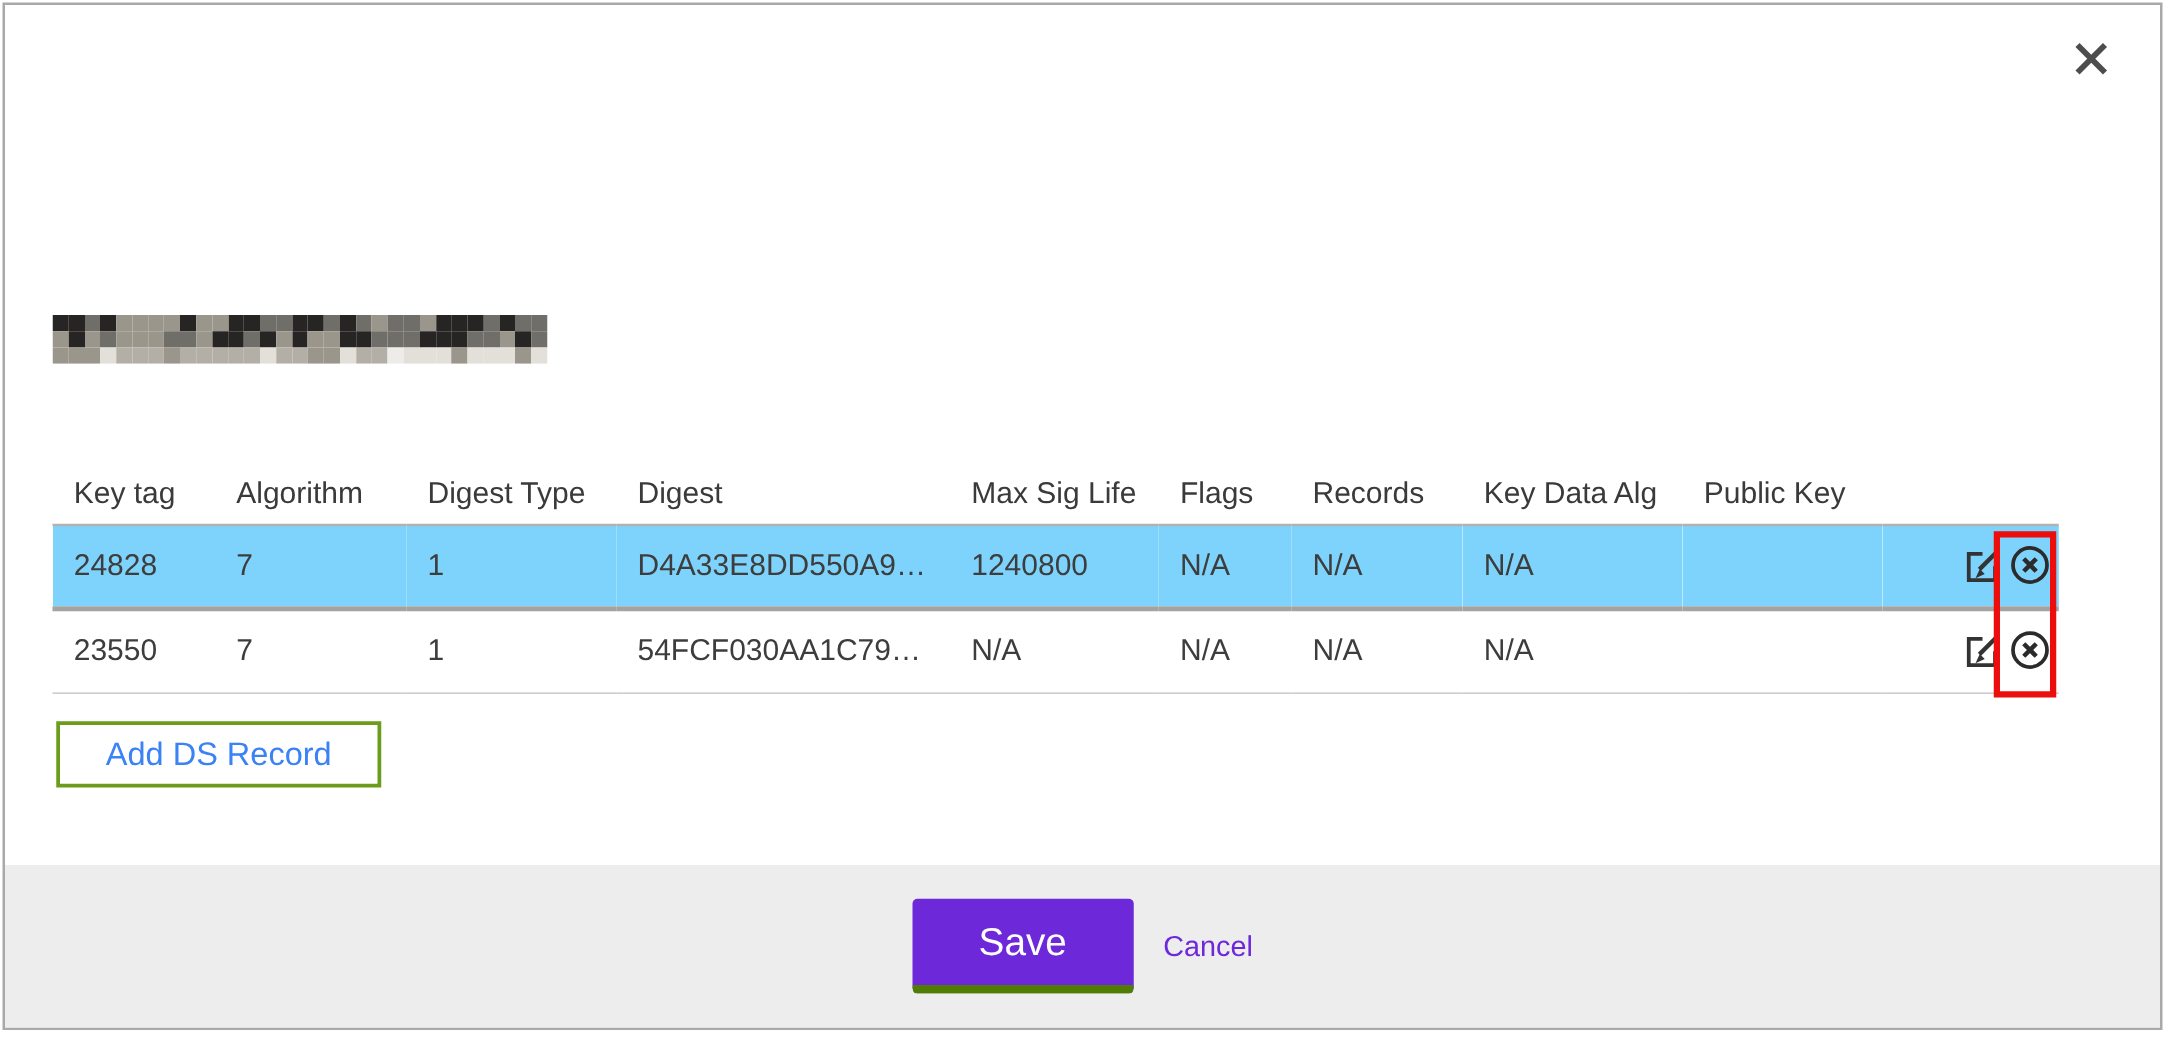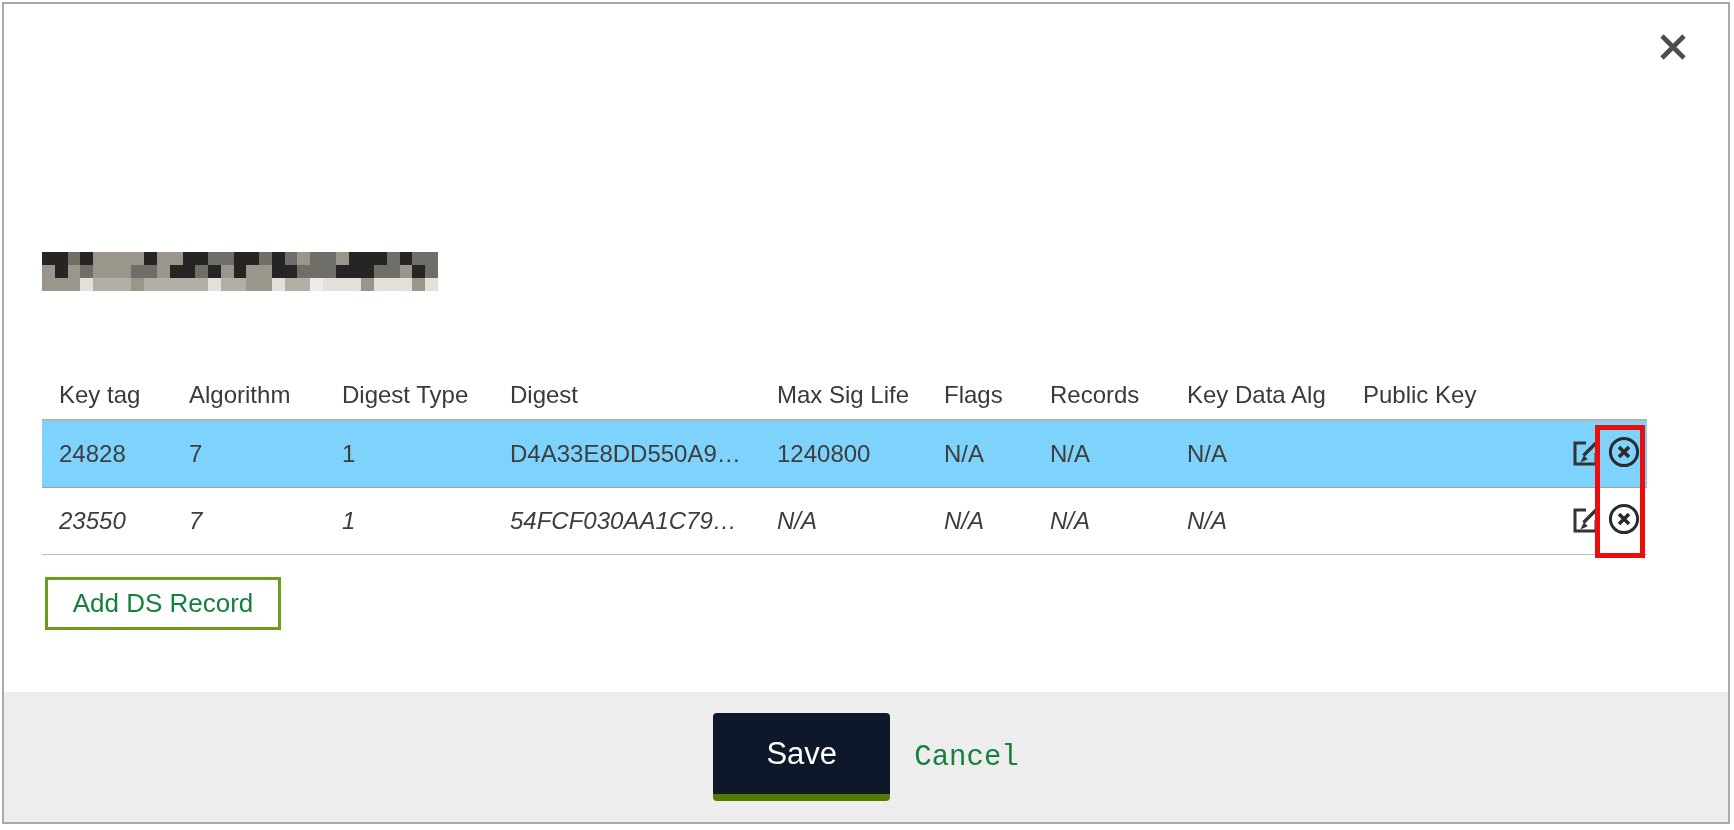--- a/index.html
+++ b/index.html
@@ -32,59 +32,59 @@
     font-size:27px; color:#333333;
   }
 
   .table-wrap { position:absolute; left:38px; top:366px; width:1605px; }
   table { border-collapse:collapse; width:100%; table-layout:fixed; }
   th {
     text-align:left; font-weight:400; font-size:24px; color:#3a3a3a;
     height:50px; vertical-align:middle; padding-left:17px; white-space:nowrap; overflow:hidden;
   }
   tbody tr { border-top:2px solid #b2b2b2; }
-  tbody tr + tr { border-top:1px solid #a3a3a3;font-style:italic; }
+  tbody tr + tr { border-top:4px solid #a3a3a3; }
   tbody { border-bottom:1px solid #bfbfbf; }
   tbody tr:nth-child(1) { background:#7dd3fc; }
   tbody tr:nth-child(2) { background:#ffffff; }
   td {
     height:67px; font-size:24px; color:#3d3d3d; padding-left:17px;
     vertical-align:middle; white-space:nowrap; overflow:hidden;
   }
   td.actions { text-align:right; padding-right:4px; padding-left:0; }
   .icon-btn {
     display:inline-flex; align-items:center; justify-content:center;
     width:38px; height:38px; vertical-align:middle; cursor:pointer;
     background:none; border:none; padding:0;
   }
 
   .red-annotation {
     position:absolute; left:1591px; top:421px; width:50px; height:133px;
     border:5px solid #ec0d0d; pointer-events:none;
   }
 
   .add-btn {
-    position:absolute; left:41px; top:573px; width:236px; height:53px;
-    background:#ffffff; border:3px solid #6b9c1b; color:#15803d;
+    position:absolute; left:41px; top:573px; width:260px; height:53px;
+    background:#ffffff; border:3px solid #6b9c1b; color:#3b82f6;
     font-size:26px; font-family:inherit; display:flex; align-items:center; justify-content:center;
     cursor:pointer;
   }
 
   .footer {
     position:absolute; left:0; right:0; bottom:0; height:130px;
     background:#ededed; display:flex; align-items:center; justify-content:center; gap:24px;
   }
   .save-btn {
-    width:177px; height:88px; background:#0f172a; border:none;
+    width:177px; height:76px; background:#6d28d9; border:none;
     border-bottom:7px solid #507c04; border-radius:4px;
     color:#ffffff; font-size:31px; font-family:inherit;
     display:flex; align-items:center; justify-content:center; cursor:pointer;
   }
   .cancel-link {
-    font-size:29px; color:#15803d; text-decoration:none; cursor:pointer;font-family:Liberation Mono, monospace;
+    font-size:23px; color:#6d28d9; text-decoration:none; cursor:pointer;
   }
 </style>
 </head>
 <body>
 
 <div class="modal">
 
 
   <div class="close-btn">
     <span>

